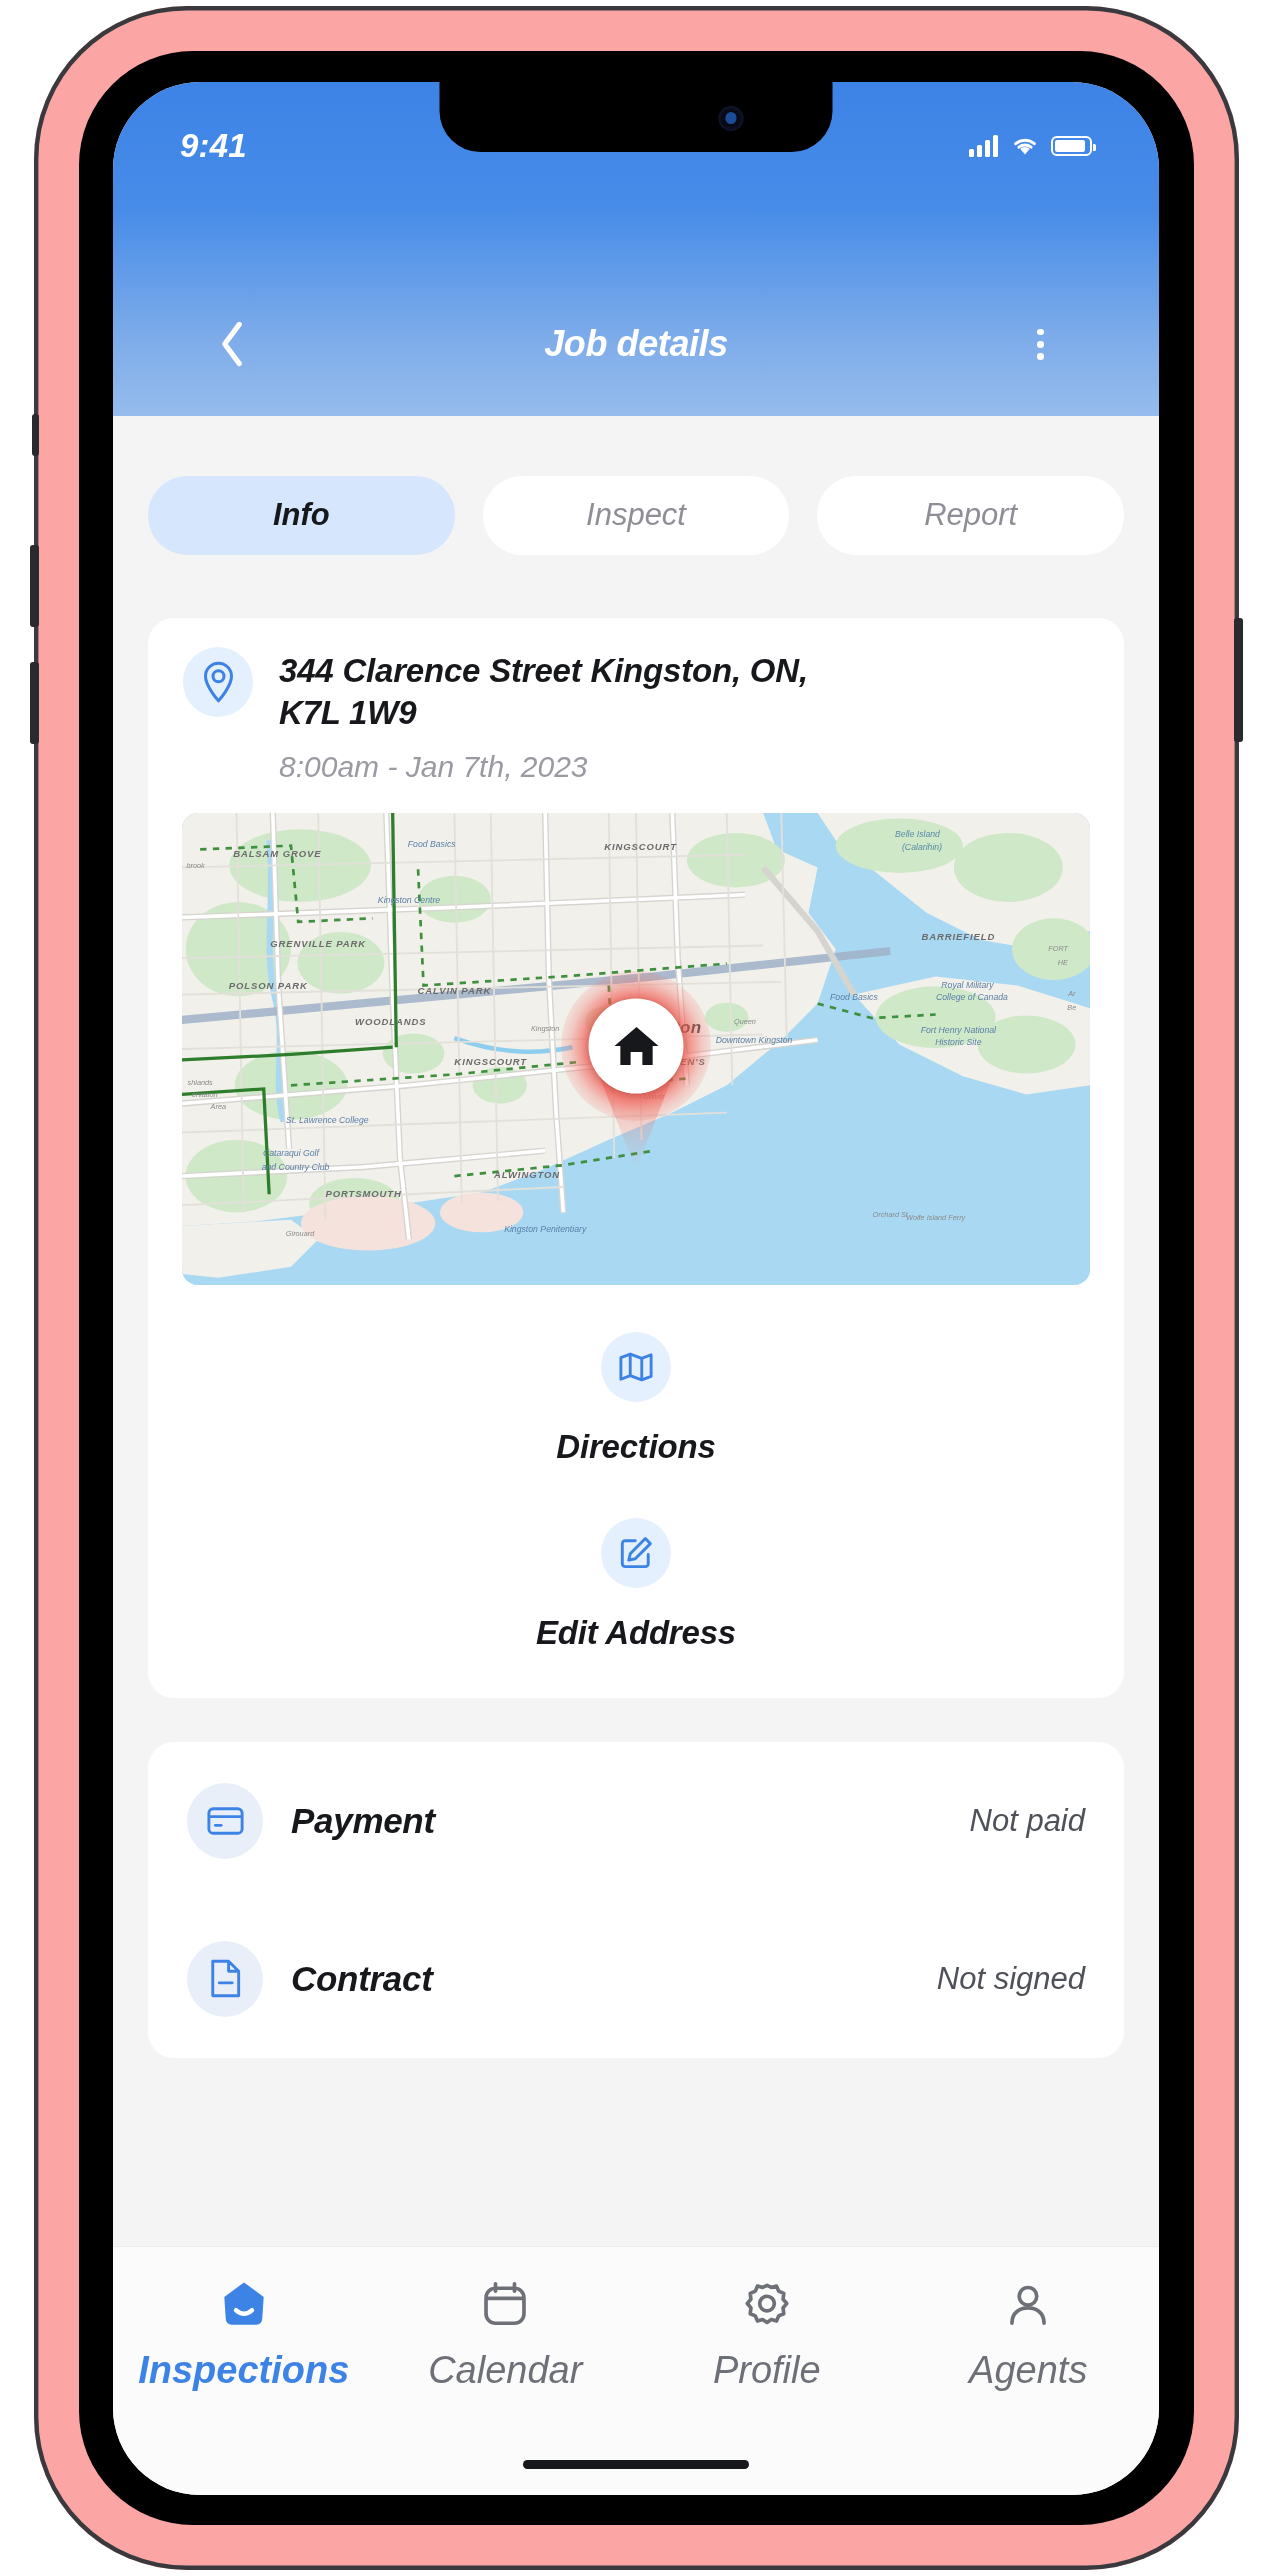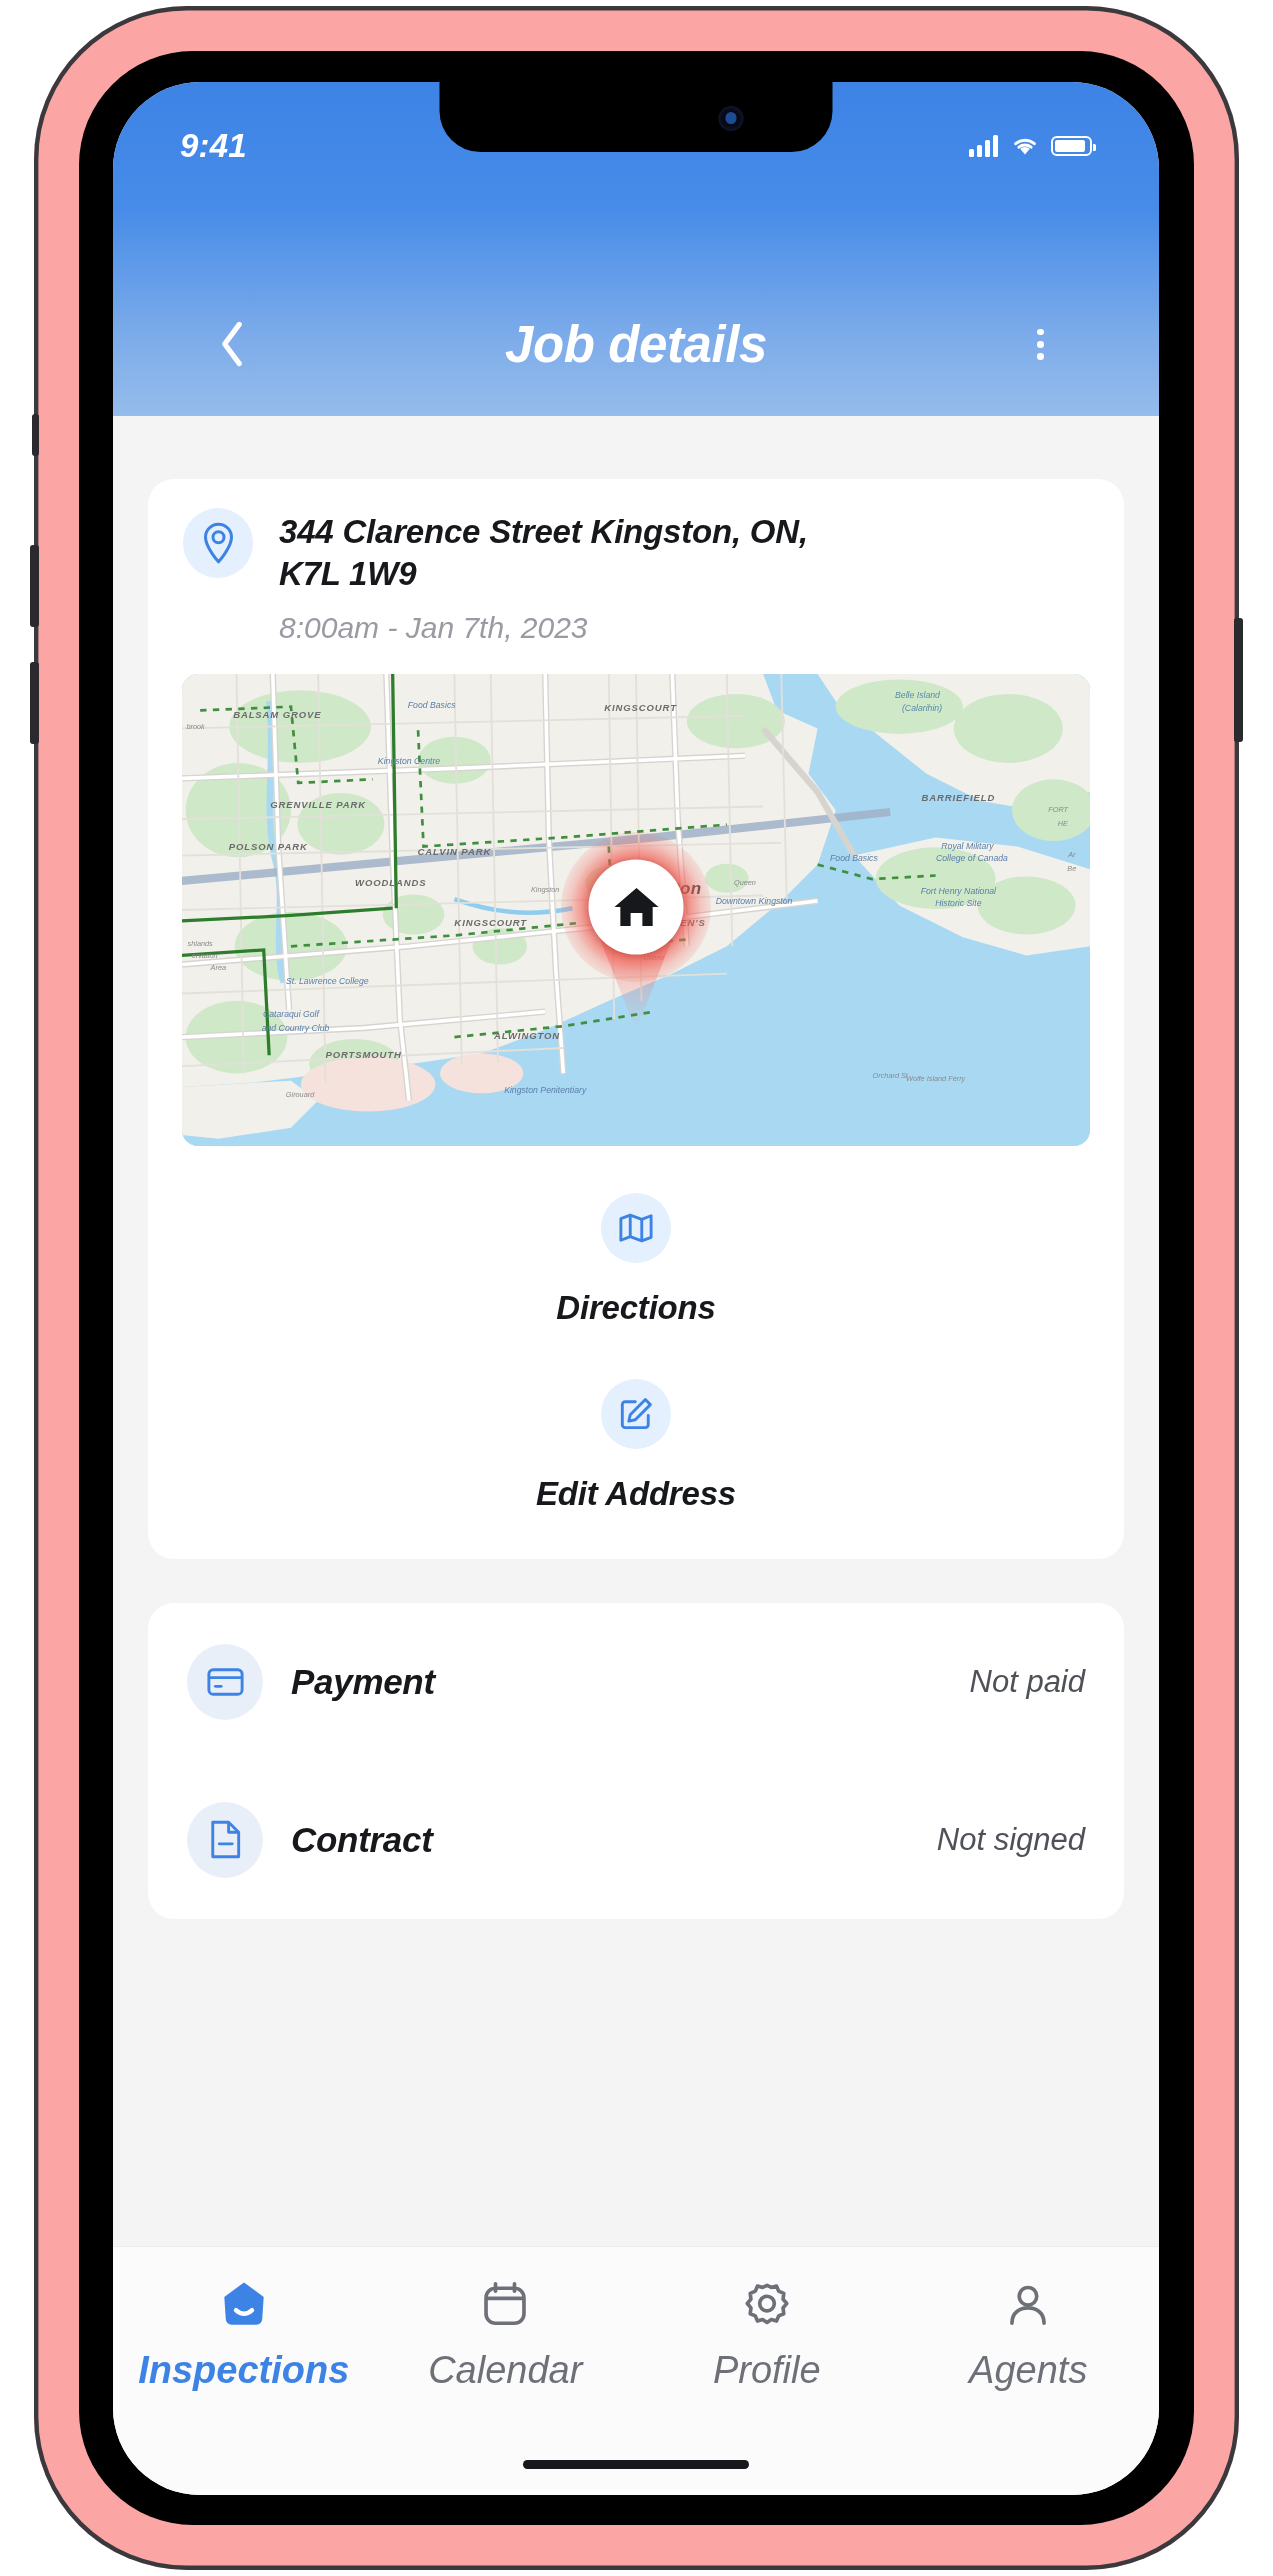--- a/index.html
+++ b/index.html
@@ -106,21 +106,21 @@
   }
   #back-button {
     position: absolute; left: 93px; top: 50%;
     transform: translateY(-50%);
     width: 51px; height: 51px;
     display: flex; align-items: center; justify-content: center;
     cursor: pointer;
   }
   #header-title {
     width: 100%; text-align: center;
-    color: #fff; font-size: 51px; font-weight: 700;
+    color: #fff; font-size: 36px; font-weight: 700;
     letter-spacing: -0.4px;
   }
   #menu-button {
     position: absolute; right: 95px; top: 50%;
     transform: translateY(-50%);
     width: 47px; height: 54px;
     display: flex; flex-direction: column;
     align-items: center; justify-content: center; gap: 5.8px;
     cursor: pointer;
   }
@@ -314,20 +314,31 @@
           <div id="menu-button">
             <span></span>
             <span></span>
             <span></span>
           </div>
         </div>
       </div>
 
       <div id="content">
 
+        <div id="tab-row">
+          <div class="tab-pill active">
+            <span>Info</span>
+          </div>
+          <div class="tab-pill">
+            <span>Inspect</span>
+          </div>
+          <div class="tab-pill">
+            <span>Report</span>
+          </div>
+        </div>
 
         <div class="card" id="address-card">
 
           <div class="addr-head">
             <div class="icon-circle">
               <svg width="39" height="44" viewBox="0 0 54 60">
                 <path d="M27 56 C27 56 45 36 45 22 A18 18 0 0 0 9 22 C9 36 27 56 27 56 Z" stroke="#3d83e6" stroke-width="4.2" fill="none" stroke-linejoin="round"></path>
                 <circle cx="27" cy="22" r="7.6" stroke="#3d83e6" stroke-width="4.2" fill="none"></circle>
               </svg>
             </div>

